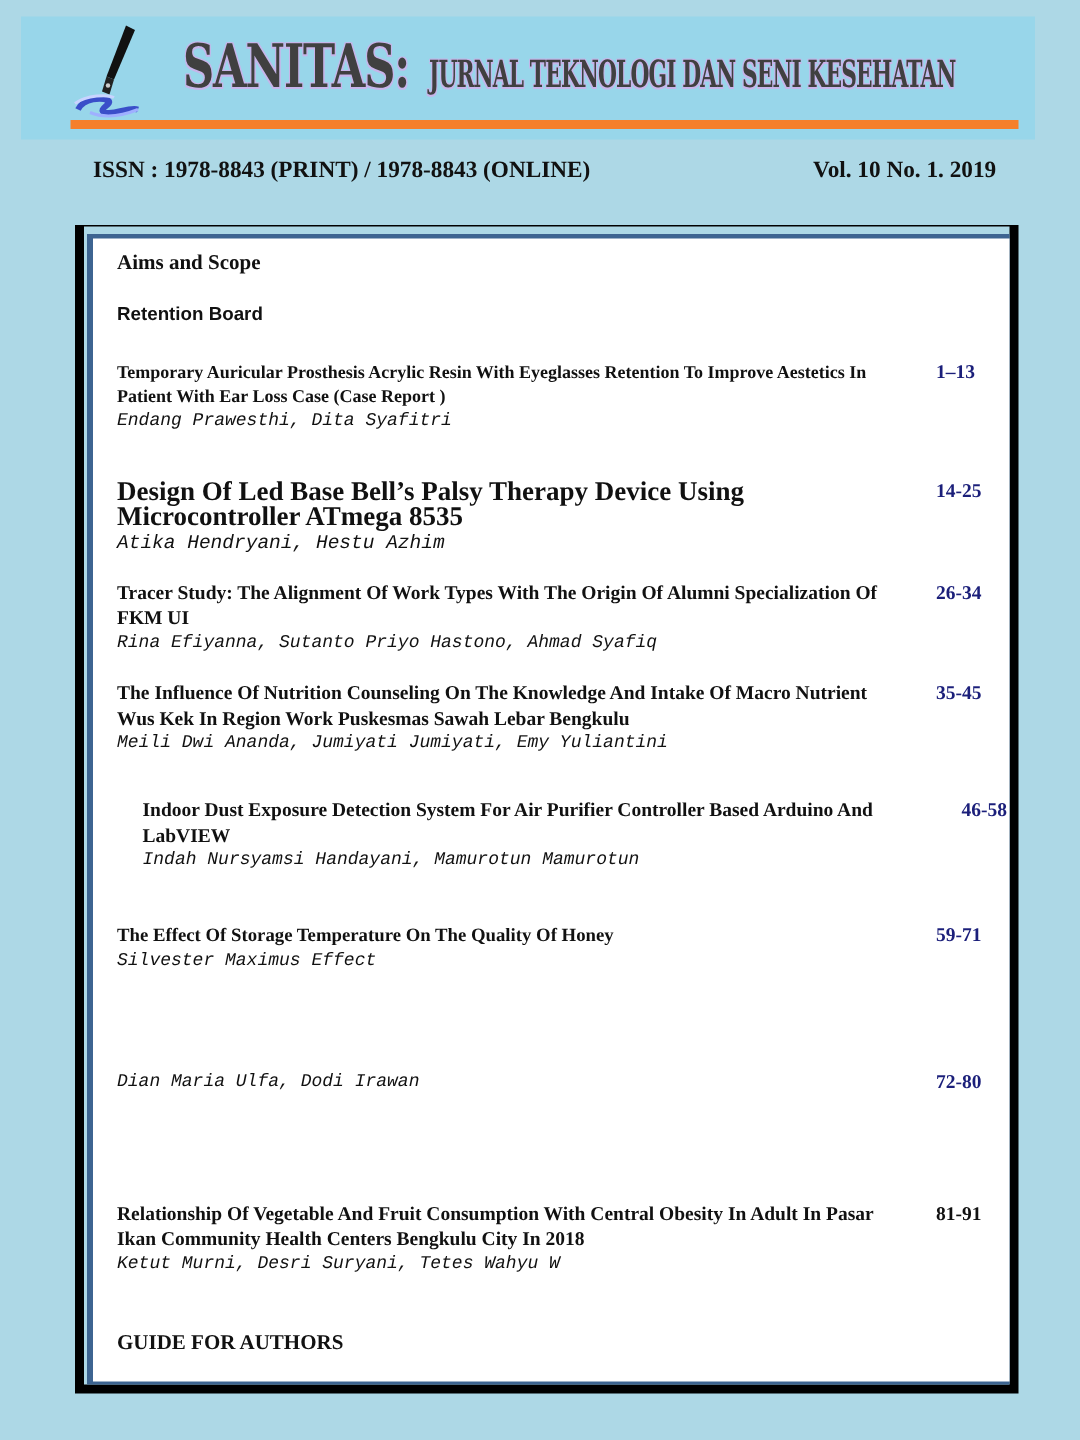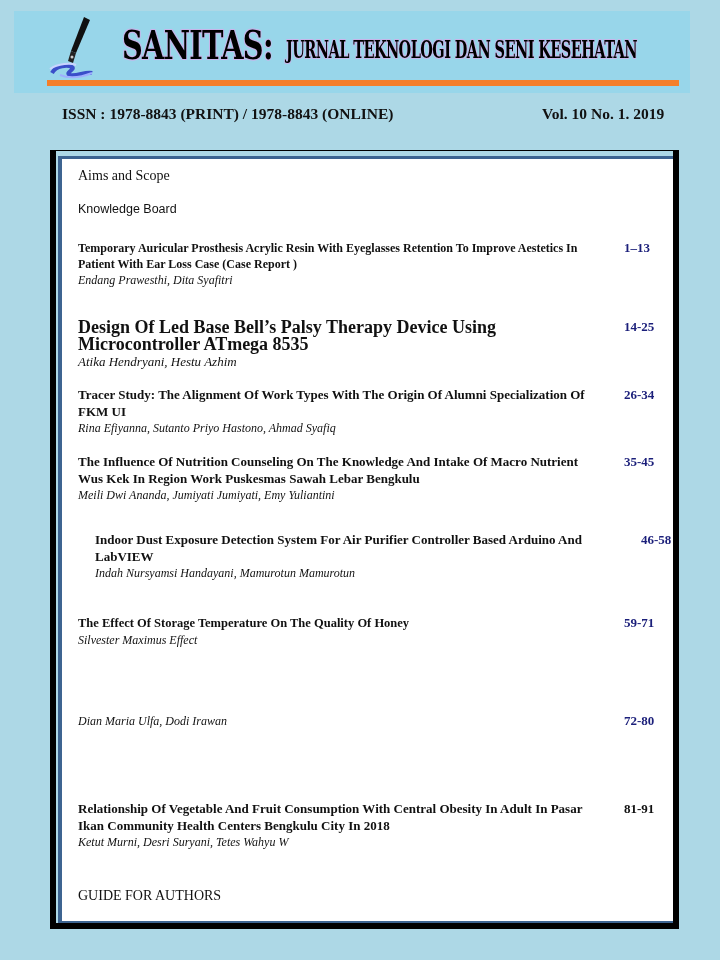--- a/index.html
+++ b/index.html
@@ -9,21 +9,21 @@
     font-family:"Liberation Serif", serif;
     color:#111;
   }
   .banner {
     position:absolute; left:14px; top:11px; width:676px; height:82px;
     background:#98d6ea;
   }
   .logo { position:absolute; left:32px; top:4px; width:52px; height:66px; }
   .journal-title {
     position:absolute; left:108px; top:10px; white-space:nowrap;
-    font-family:"DejaVu Serif", serif; font-weight:bold; color:#000000;
+    font-family:"DejaVu Serif", serif; font-weight:bold; color:#404040;
     text-shadow:1px 1px 0 #c7b5ea, -1px -1px 0 #c7b5ea, 1px -1px 0 #c7b5ea, -1px 1px 0 #c7b5ea;
     letter-spacing:-1px;
   }
   .journal-title .big { font-size:40px; display:inline-block; transform:scaleX(0.72); transform-origin:left bottom; }
   .journal-title .small { font-size:25px; display:inline-block; transform:scaleX(0.58); transform-origin:left bottom; position:absolute; left:164px; top:14px; }
   .orange-line { position:absolute; left:33px; top:69px; width:632px; height:6px; background:#f57f2a; }
 
   .issn { position:absolute; left:62px; top:105px; font-size:15.5px; font-weight:bold; }
   .vol { position:absolute; left:542px; top:105px; font-size:15.5px; font-weight:bold; }
 
@@ -36,33 +36,33 @@
     background:#add8e6;
   }
   .frame-blue {
     position:absolute; left:58px; top:156px; width:615px; height:767px;
     background:#3d6491;
   }
   .content {
     position:absolute; left:62px; top:159px; width:611px; height:762px;
     background:#fff;
   }
-  .section { position:absolute; left:16px; font-weight:normal; }
+  .section { position:absolute; left:16px; font-weight:bold; }
   .aims { top:9px; font-size:14px; }
   .editorial { top:43px; font-size:12.5px; font-family:"Liberation Sans", sans-serif; }
   .guide { top:729px; font-size:14px; }
 
   .article { position:absolute; left:16px; width:590px; }
   .article .title {
     font-weight:bold; width:510px; line-height:16.5px; font-size:13px;
   }
   .article .title.t1 { font-size:12px; line-height:16px; }
   .article .title.t2 { font-size:18px; line-height:17px; }
   .article .authors {
-    font-family:Liberation Serif, serif; font-style:italic; font-size:12px; line-height:16px; color:#111;
+    font-family:Liberation Mono, monospace; font-style:italic; font-size:12px; line-height:16px; color:#111;
   }
   .article .authors.a2 { font-size:13px; line-height:18px; }
   .article .pages {
     position:absolute; left:546px; top:0; font-weight:bold; font-size:13px; color:#1b1f7a;
   }
   .article .pages.black { color:#111; }
 </style>
 </head>
 <body>
 
@@ -84,21 +84,21 @@
 
 <div class="issn">ISSN : 1978-8843 (PRINT) / 1978-8843 (ONLINE)</div>
 <div class="vol">Vol. 10 No. 1. 2019</div>
 
 <div class="frame-black"></div>
 <div class="frame-gap"></div>
 <div class="frame-blue"></div>
 
 <div class="content">
   <div class="section aims">Aims and Scope</div>
-  <div class="section editorial">Knowledge Board</div>
+  <div class="section editorial">Retention Board</div>
 
   <div class="article" style="top:81px;">
     <div class="title t1">Temporary Auricular Prosthesis Acrylic Resin With Eyeglasses Retention To Improve Aestetics In Patient With Ear Loss Case (Case Report )</div>
     <div class="authors">Endang Prawesthi, Dita Syafitri</div>
     <div class="pages">1–13</div>
   </div>
 
   <div class="article" style="top:160px;">
     <div class="title t2">Design Of Led Base Bell’s Palsy Therapy Device Using Microcontroller ATmega 8535</div>
     <div class="authors a2">Atika Hendryani, Hestu Azhim</div>

